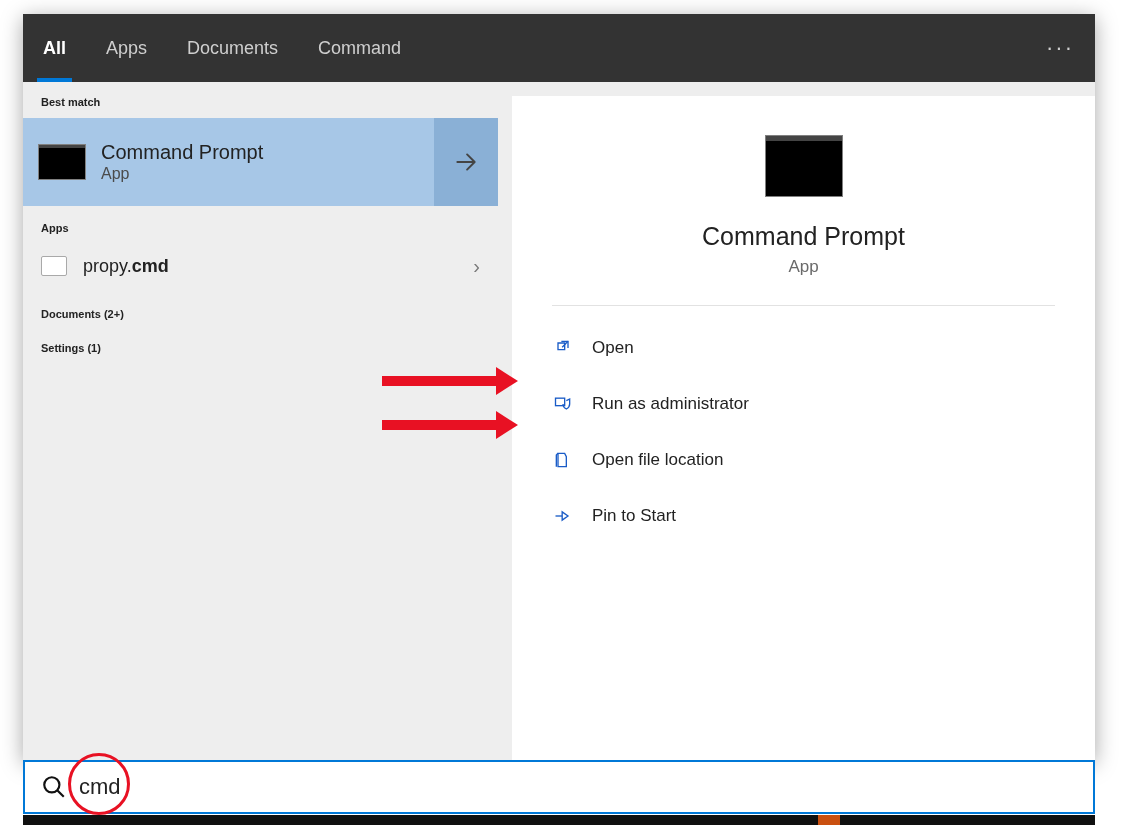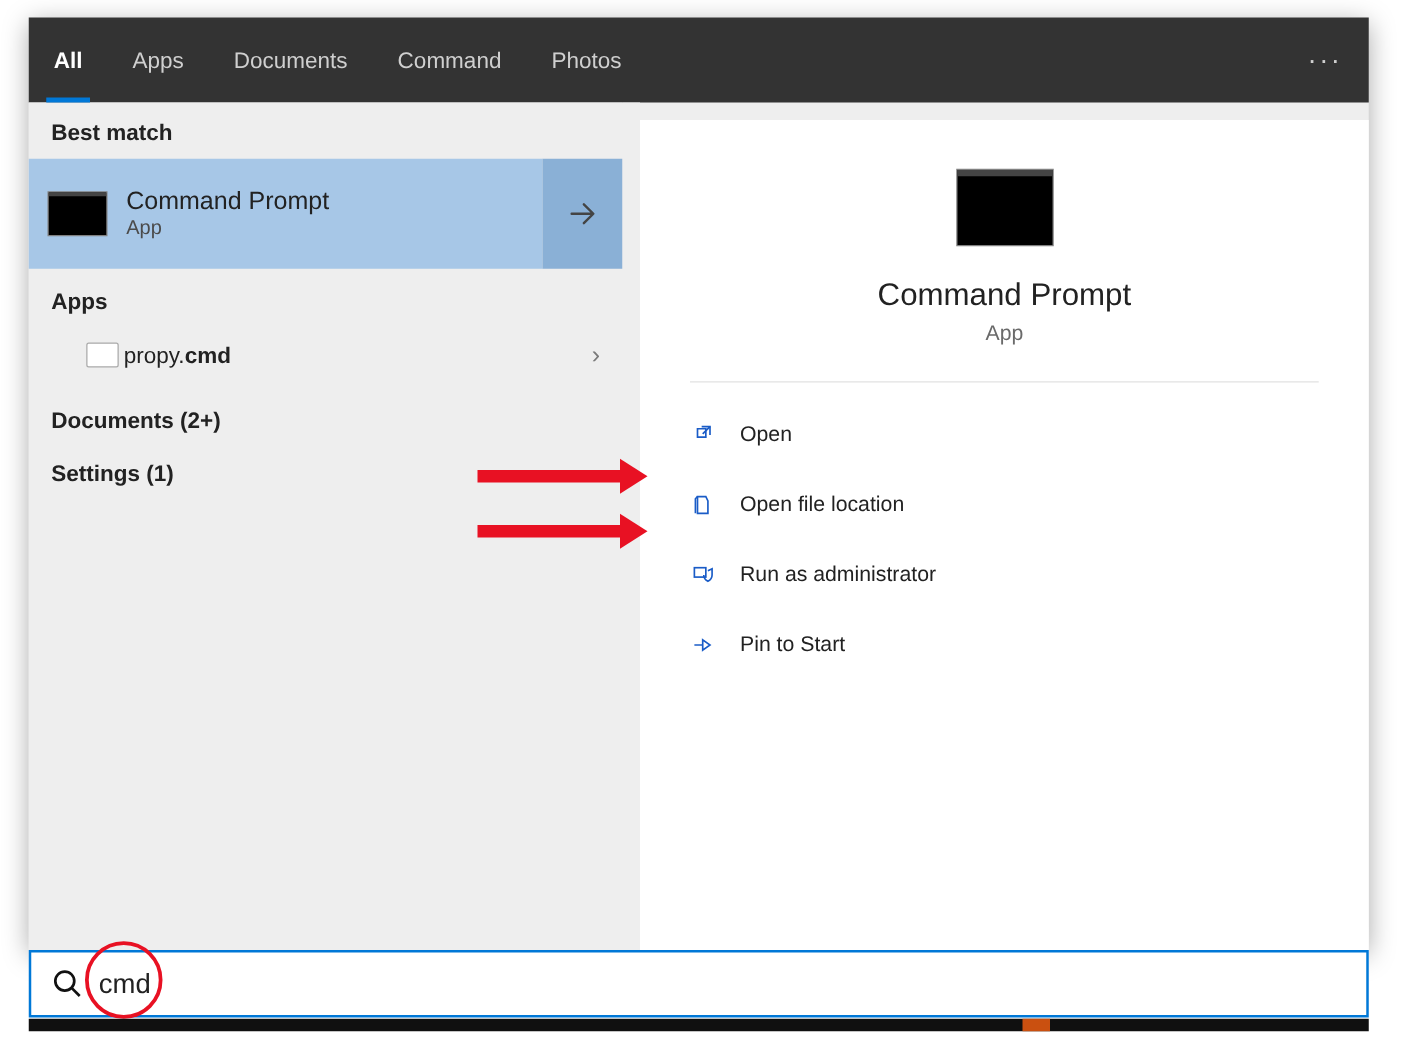--- a/index.html
+++ b/index.html
@@ -99,21 +99,21 @@
   }
   .right-pane{
     flex:1;
     background:var(--right-bg);
     position:relative;
     margin-top:14px;
     margin-right:0;
   }
   
   .section-label{
-    font-size:18px;
+    font-size:11px;
     font-weight:700;
     color:var(--text);
     padding:14px 18px 10px 18px;
   }
   .section-label.sub{
     font-weight:700;
     padding:16px 18px 6px 18px;
   }
   .best-match-card{
     display:flex;
@@ -155,23 +155,22 @@
   .best-sub{
     font-size:16px;
     color:#4b4b4b;
     line-height:20px;
   }
   .list-row{
     display:flex;
     align-items:center;
     height:52px;
     padding:0 18px;
-    gap:4px;
+    gap:16px;
     cursor:pointer;
-    margin-left:28px;
   }
   .list-row .file-icon{
     width:26px;height:20px;
     border:1px solid #a9a9a9;
     background:#ffffff;
     border-radius:2px;
   }
   .list-row .row-text{
     flex:1;
     font-size:18px;
@@ -305,23 +304,20 @@
       <span>All</span>
     </div>
     <div class="tab">
       <span>Apps</span>
     </div>
     <div class="tab">
       <span>Documents</span>
     </div>
     <div class="tab">
       <span>Command</span>
-    </div>
-    <div class="tab">
-      <span>Photos</span>
     </div>
     <div class="tabs-spacer"></div>
     <div class="more-btn">
       <span>···</span>
     </div>
   </div>
 
   <div class="body-split">
 
     <div class="left-pane">
@@ -372,34 +368,34 @@
                 <path d="M6 6h8v8H6z"></path>
                 <path d="M10 4h8v8"></path>
                 <path d="M18 4l-7 7"></path>
               </svg>
           </span>
           <span>Open</span>
         </div>
         <div class="action">
           <span class="ic">
             <svg viewBox="0 0 24 24" width="20" height="20">
+                <rect x="3" y="5" width="11" height="9"></rect>
+                <path d="M16 8l4-2v6c0 3-2 5-4 6-2-1-4-3-4-6"></path>
+              </svg>
+          </span>
+          <span>Run as administrator</span>
+        </div>
+        <div class="action">
+          <span class="ic">
+            <svg viewBox="0 0 24 24" width="20" height="20">
                 <path d="M6 4h8l2 4v12H6z"></path>
                 <path d="M6 4l-2 2v14"></path>
               </svg>
           </span>
           <span>Open file location</span>
-        </div>
-        <div class="action">
-          <span class="ic">
-            <svg viewBox="0 0 24 24" width="20" height="20">
-                <rect x="3" y="5" width="11" height="9"></rect>
-                <path d="M16 8l4-2v6c0 3-2 5-4 6-2-1-4-3-4-6"></path>
-              </svg>
-          </span>
-          <span>Run as administrator</span>
         </div>
         <div class="action">
           <span class="ic">
             <svg viewBox="0 0 24 24" width="20" height="20">
                 <path d="M3 12h8"></path>
                 <path d="M11 7v10l7-5z"></path>
               </svg>
           </span>
           <span>Pin to Start</span>
         </div>

